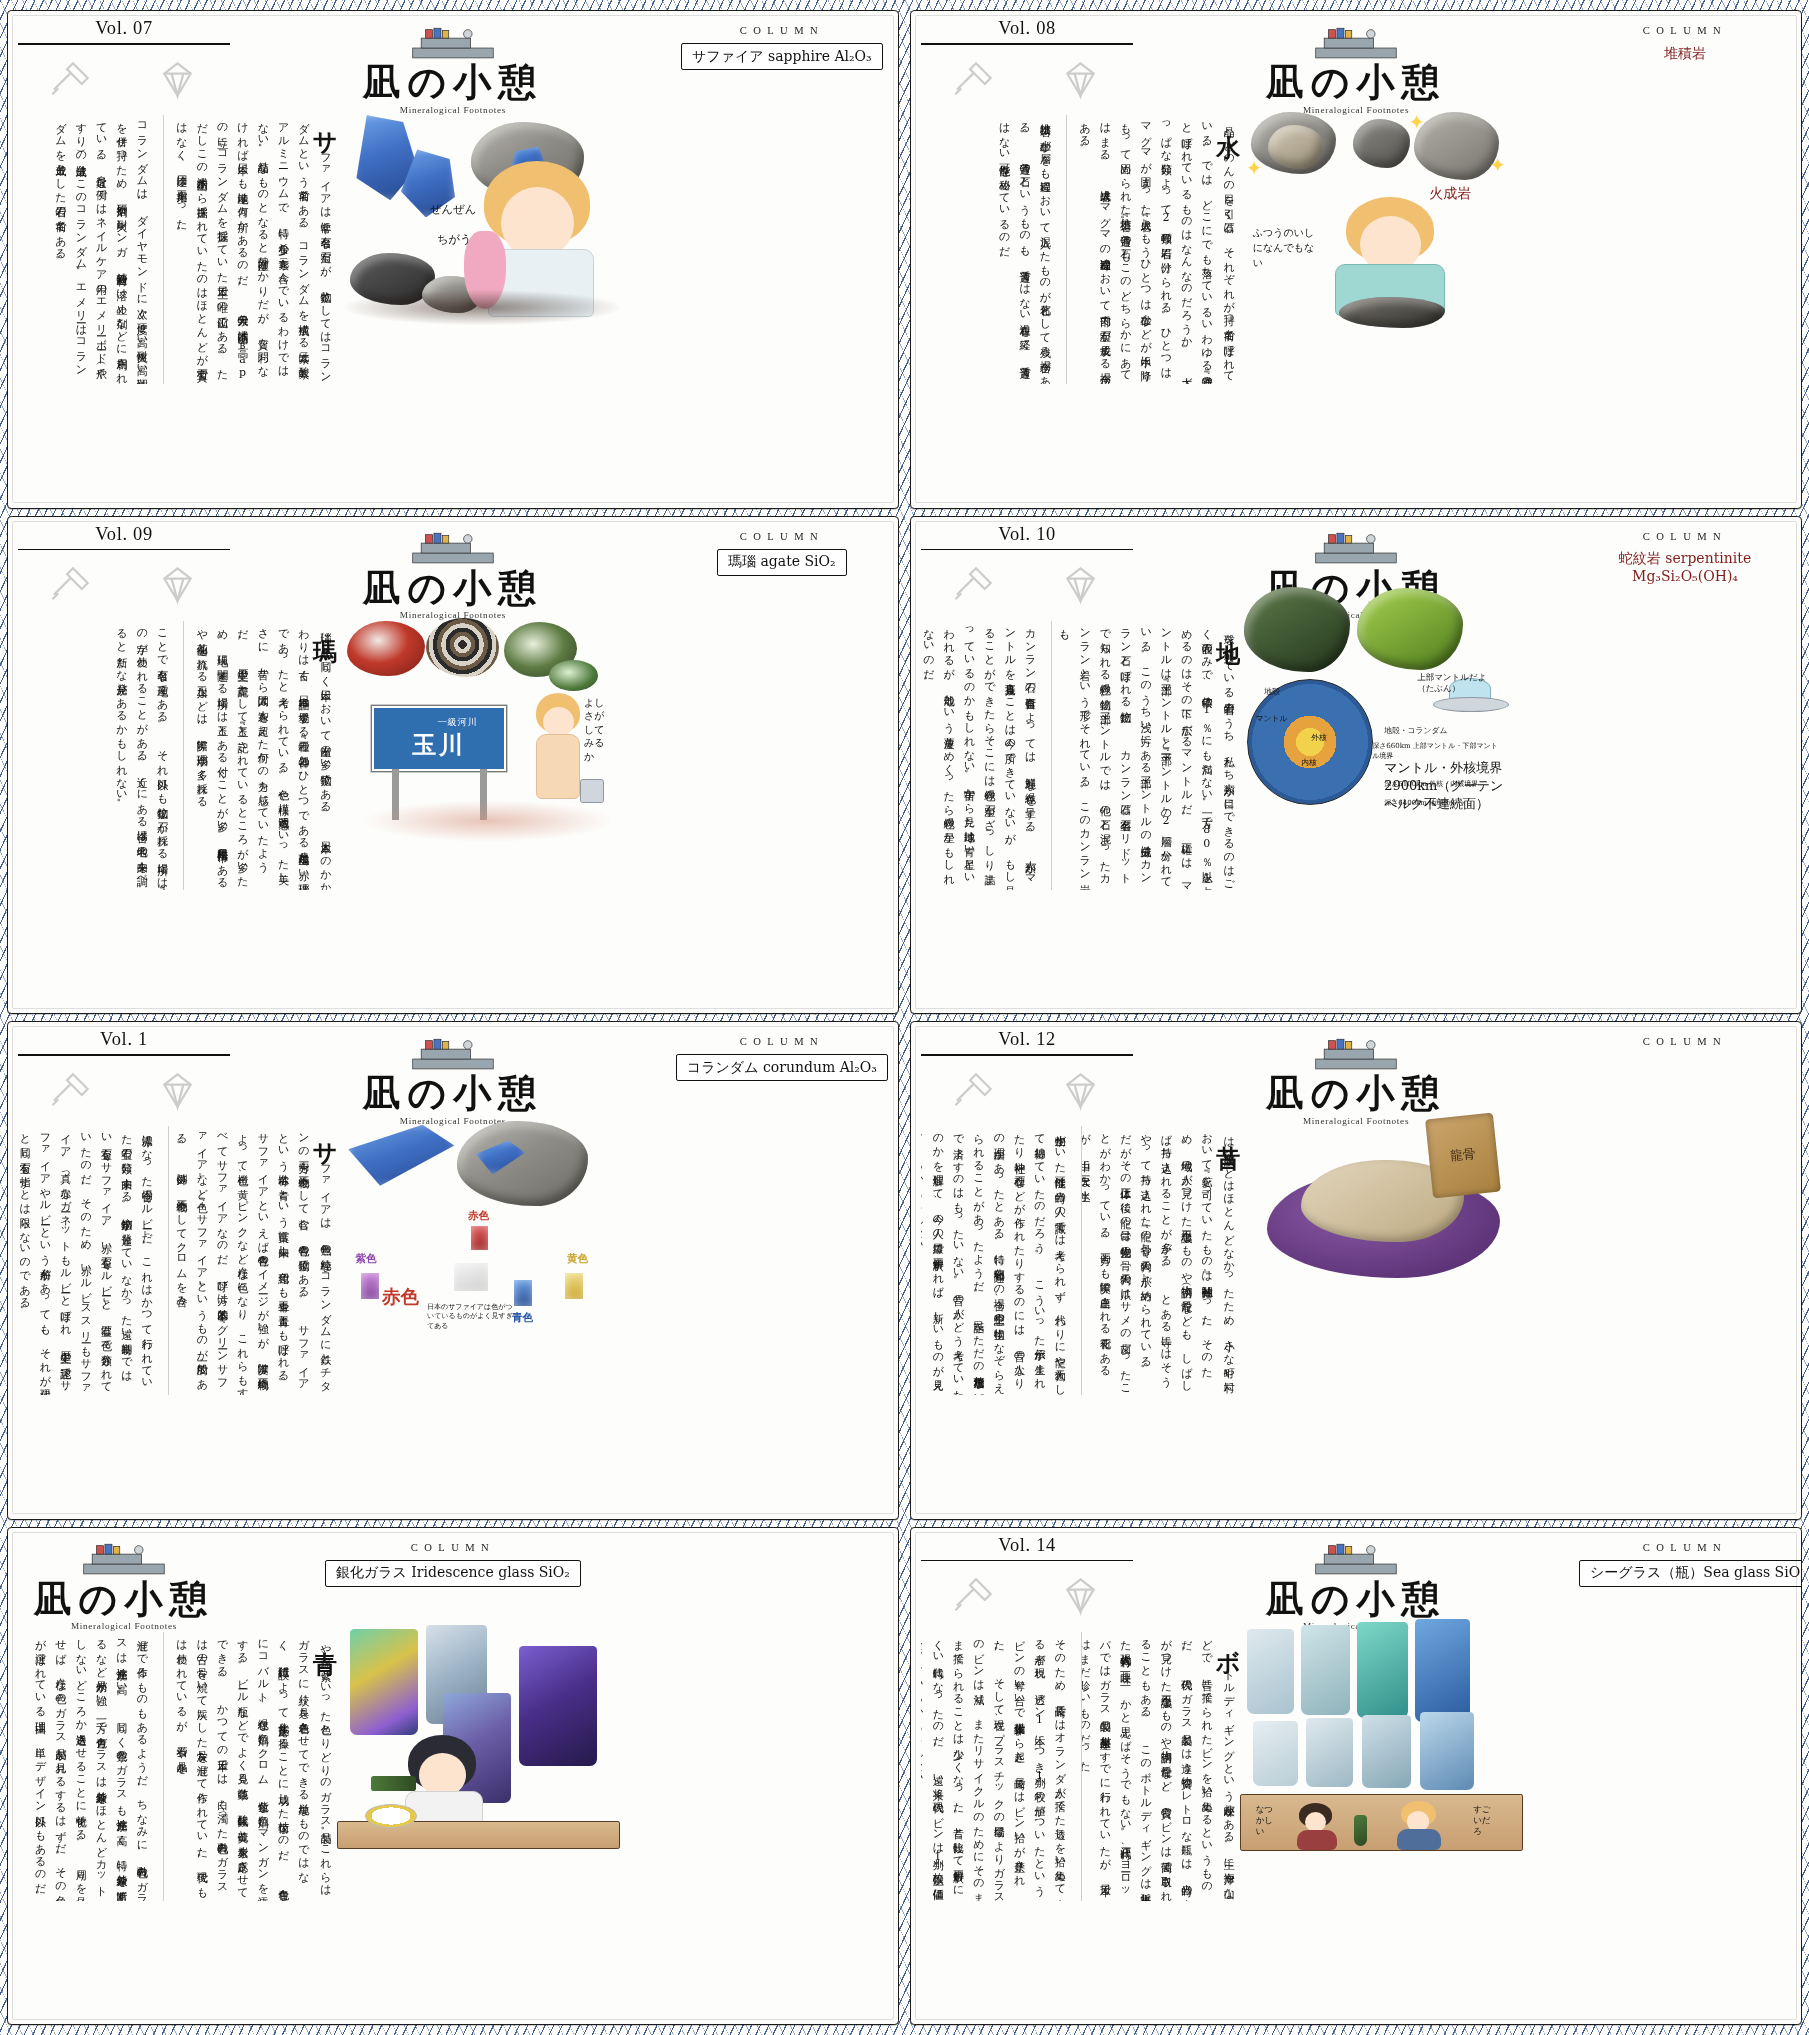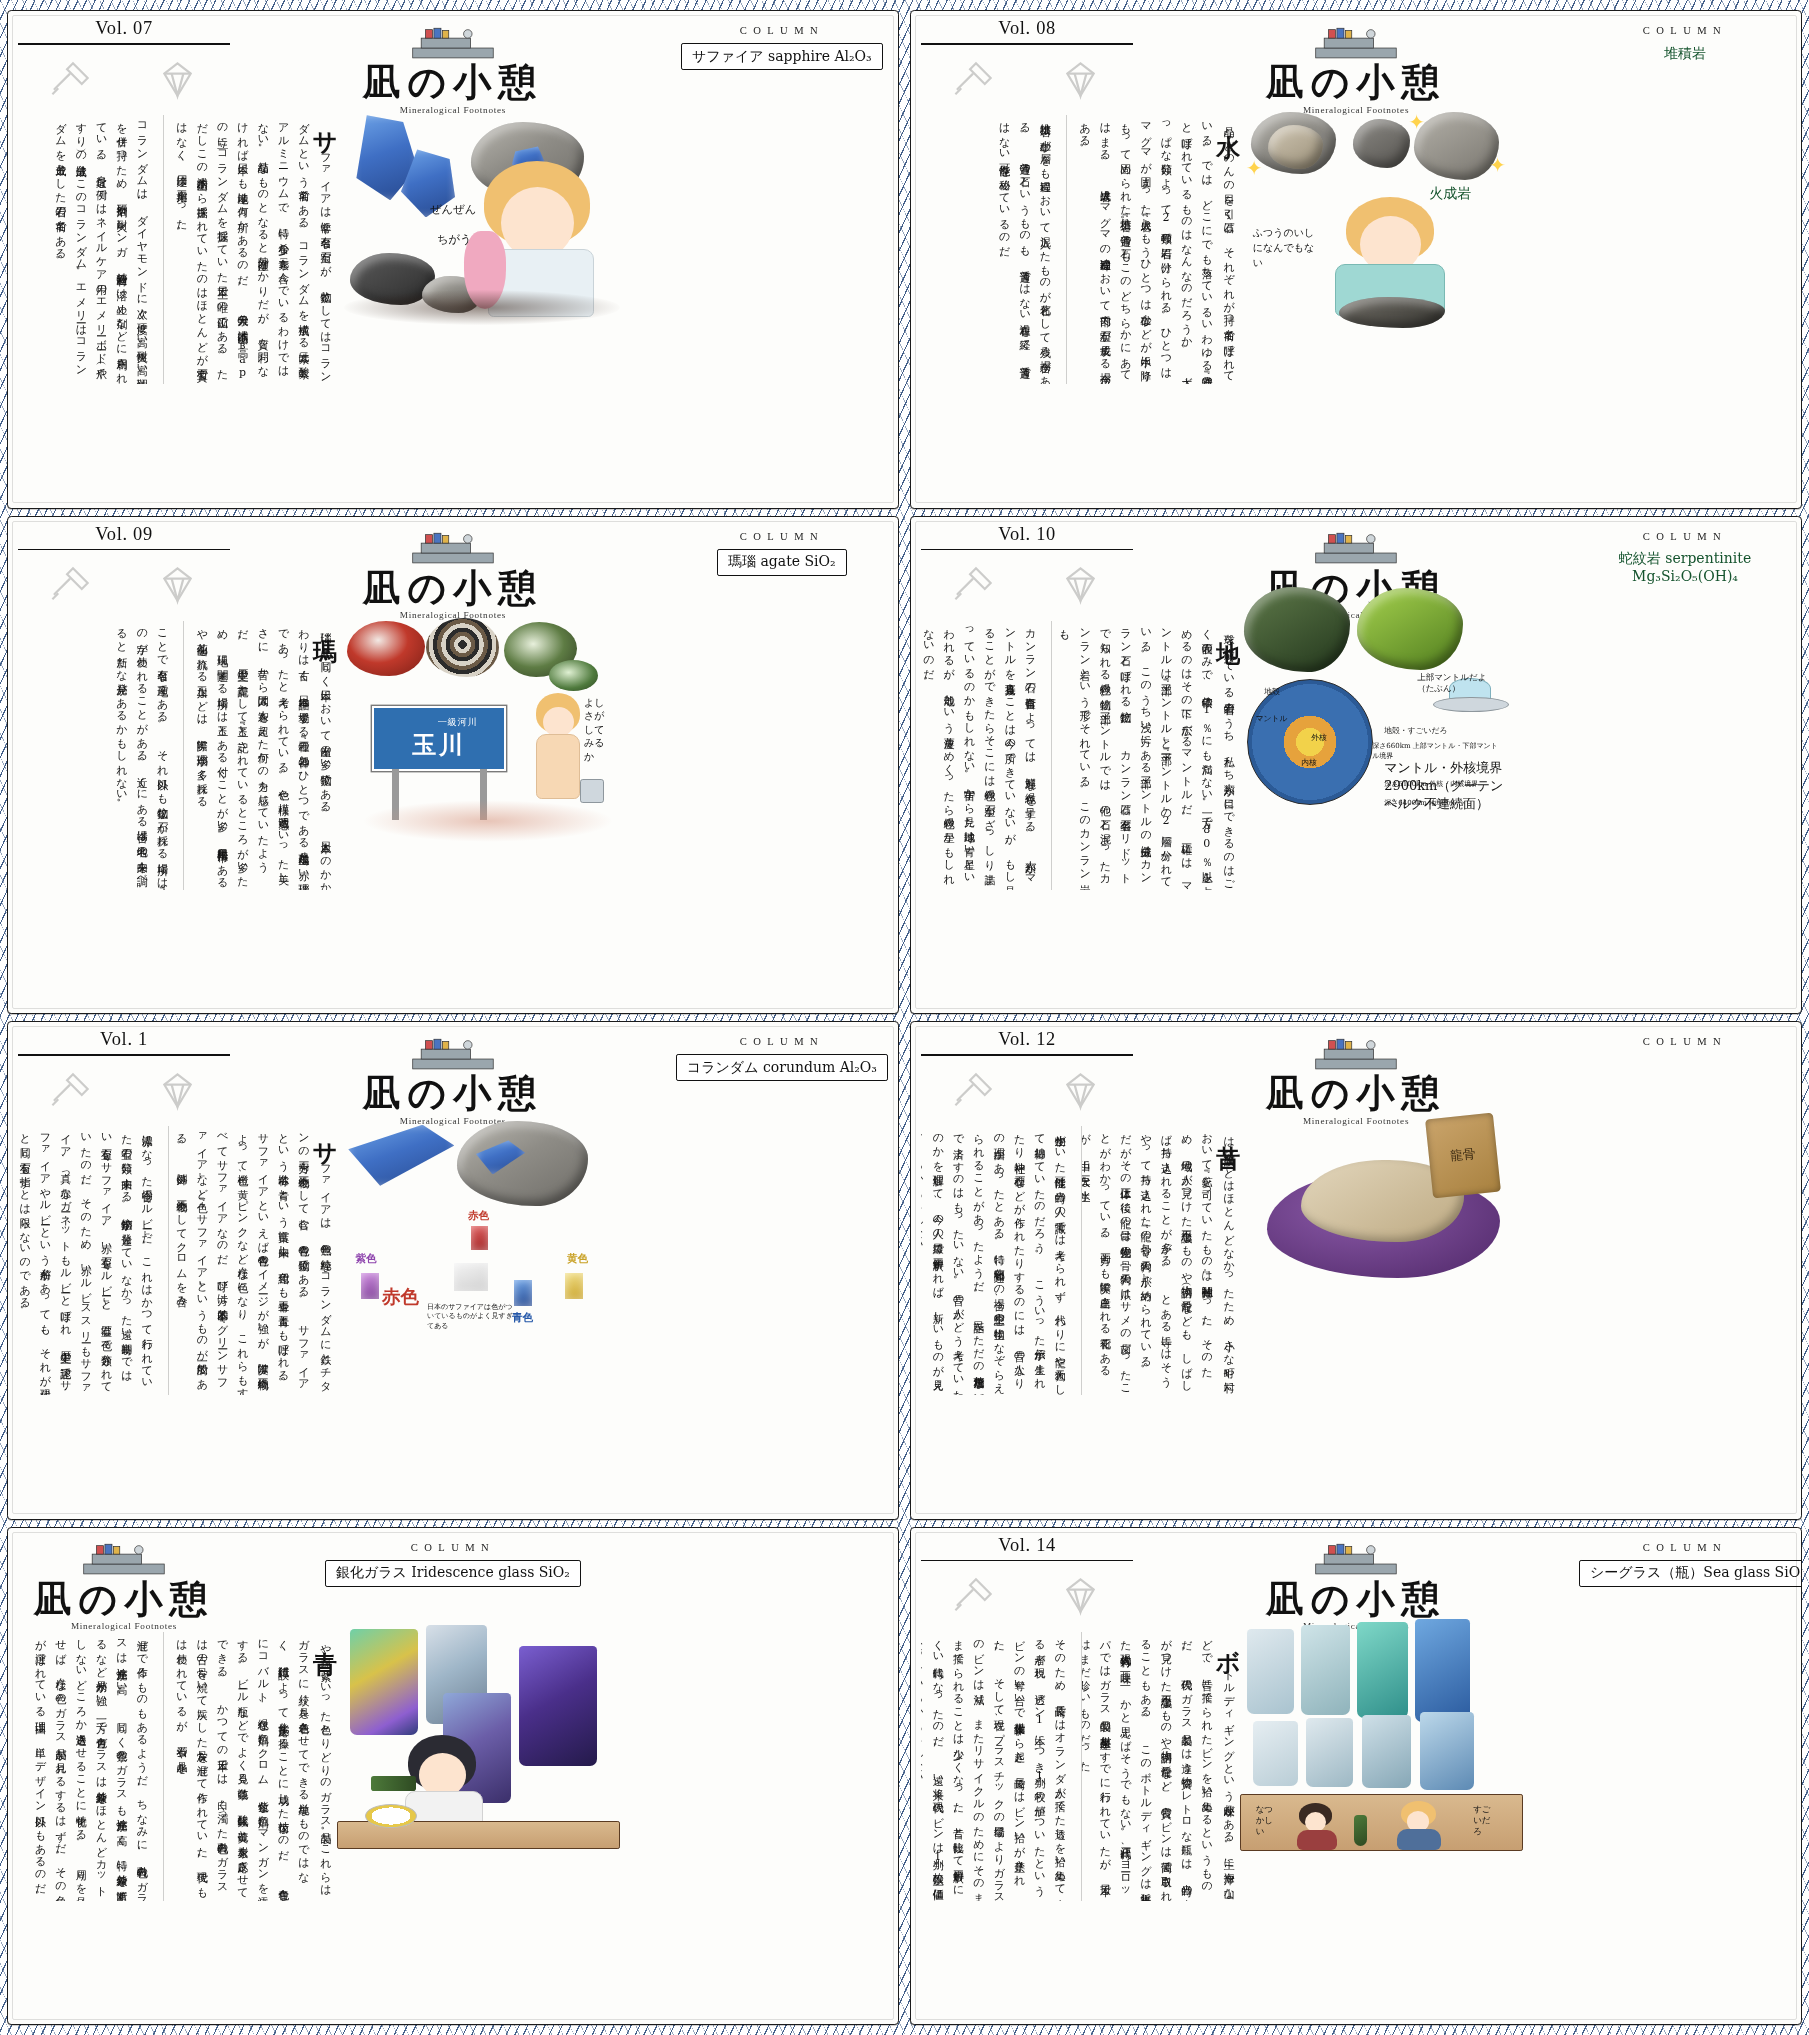--- a/index.html
+++ b/index.html
@@ -95,21 +95,21 @@
     background:#fff;
     display:inline-block;
     padding:3.5px 10px;
     font-family:"DejaVu Serif", serif;
     font-size:14px; color:#111;
     white-space:nowrap;
   }
   .mineral-plain {
     margin-top:8.5px;
     font-family:"DejaVu Serif", serif;
-    font-size:14px; color:#14532d;
+    font-size:14px; color:#7f1d1d;
   }
 
   
   .body {
     flex:1 1 auto;
     display:flex;
     position:relative;
     margin-top:1.4px;
   }
   .text-cols {
@@ -542,21 +542,21 @@
         <div class="art-caption" style="left:24px;top:68px;font-size:7.8px;">地殻</div>
         <div class="art-caption" style="left:15.5px;top:95px;font-size:7.8px;">マントル</div>
         <div class="art-caption" style="left:71px;top:114px;font-size:7.8px;">外核</div>
         <div class="art-caption" style="left:61px;top:139px;font-size:7.8px;">内核</div>
 
         <div class="chara" style="left:189px;top:59px;width:85px;height:49px;">
           <div class="body" style="left:20px;top:0;width:42px;height:21px;background:#bfe3ef;border:1.4px solid #7fb0bd;border-radius:50% 50% 0 0;"></div>
           <div class="body" style="left:4.2px;top:18.4px;width:76px;height:15.5px;background:#cfd7dd;border:1.4px solid #8e979d;border-radius:50%;"></div>
         </div>
         <div class="art-caption" style="left:177px;top:54px;font-size:8.5px;width:85px;line-height:1.35;">上部マントルだよ（たぶん）</div>
-        <div class="art-caption" style="left:144px;top:107px;font-size:7.8px;">地殻・すごいだろ</div>
+        <div class="art-caption" style="left:144px;top:107px;font-size:7.8px;">地殻・コランダム</div>
         <div class="art-caption" style="left:132px;top:123px;font-size:7px;width:127px;">深さ660km 上部マントル・下部マントル境界</div>
         <div class="art-caption" style="left:144px;top:141px;font-size:13px;width:127px;">マントル・外核境界 2900km（グーテンベルク不連続面）</div>
         <div class="art-caption" style="left:144px;top:161px;font-size:7px;width:127px;">深さ5100km 外核・内核境界</div>
         <div class="art-caption" style="left:144px;top:180px;font-size:7px;width:127px;">深さ6400km 地球の中心</div>
       </div>
     </div>
   </div>
 
   <div class="card">
     <div class="card-inner-line"></div>

